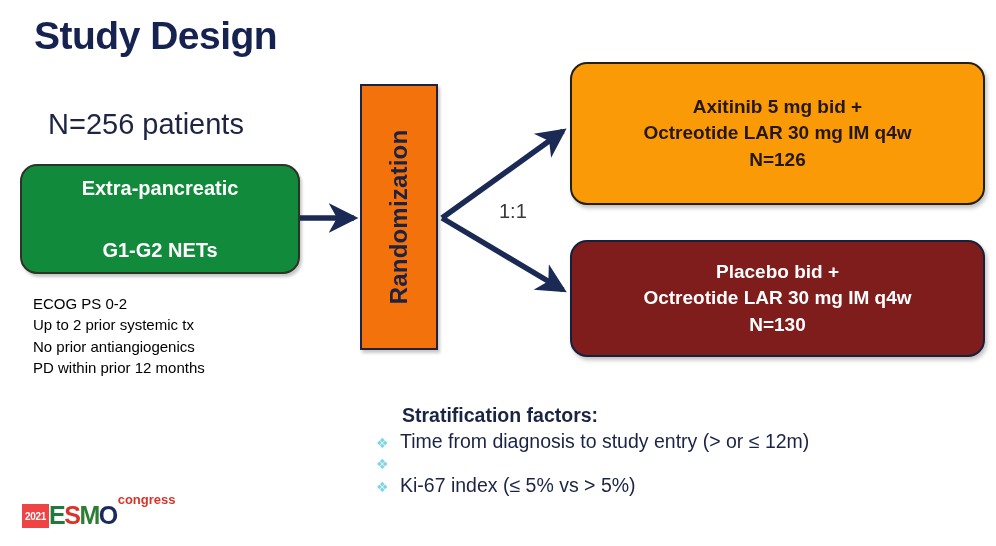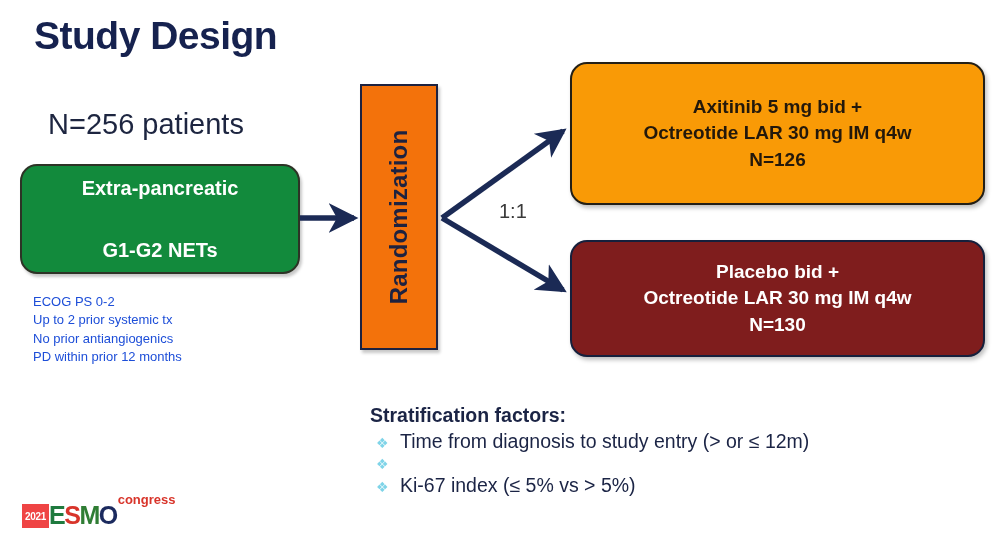--- a/index.html
+++ b/index.html
@@ -65,23 +65,23 @@
     line-height: 1.32;
     text-align: center;
     white-space: nowrap;
   }
 
   
   #eligibility {
     position: absolute;
     left: 33px;
     top: 293px;
-    font-size: 13px;
+    font-size: 15px;
     line-height: 1.42;
-    color: #1d4ed8;
+    color: #000000;
   }
   #eligibility div { white-space: nowrap; }
 
   
   #randomization-box {
     position: absolute;
     left: 360px;
     top: 84px;
     width: 78px;
     height: 266px;
@@ -161,20 +161,21 @@
     position: absolute;
     left: 370px;
     top: 404px;
     color: #1b2445;
   }
   #strat-title {
     font-size: 19.5px;
     font-weight: bold;
     margin-bottom: 2px;
     white-space: nowrap;
+    margin-left: 32px;
   }
   .strat-item {
     display: flex;
     align-items: baseline;
     font-size: 19.5px;
     line-height: 1.32;
     white-space: nowrap;
   }
   .strat-bullet {
     color: #7fd4e8;

